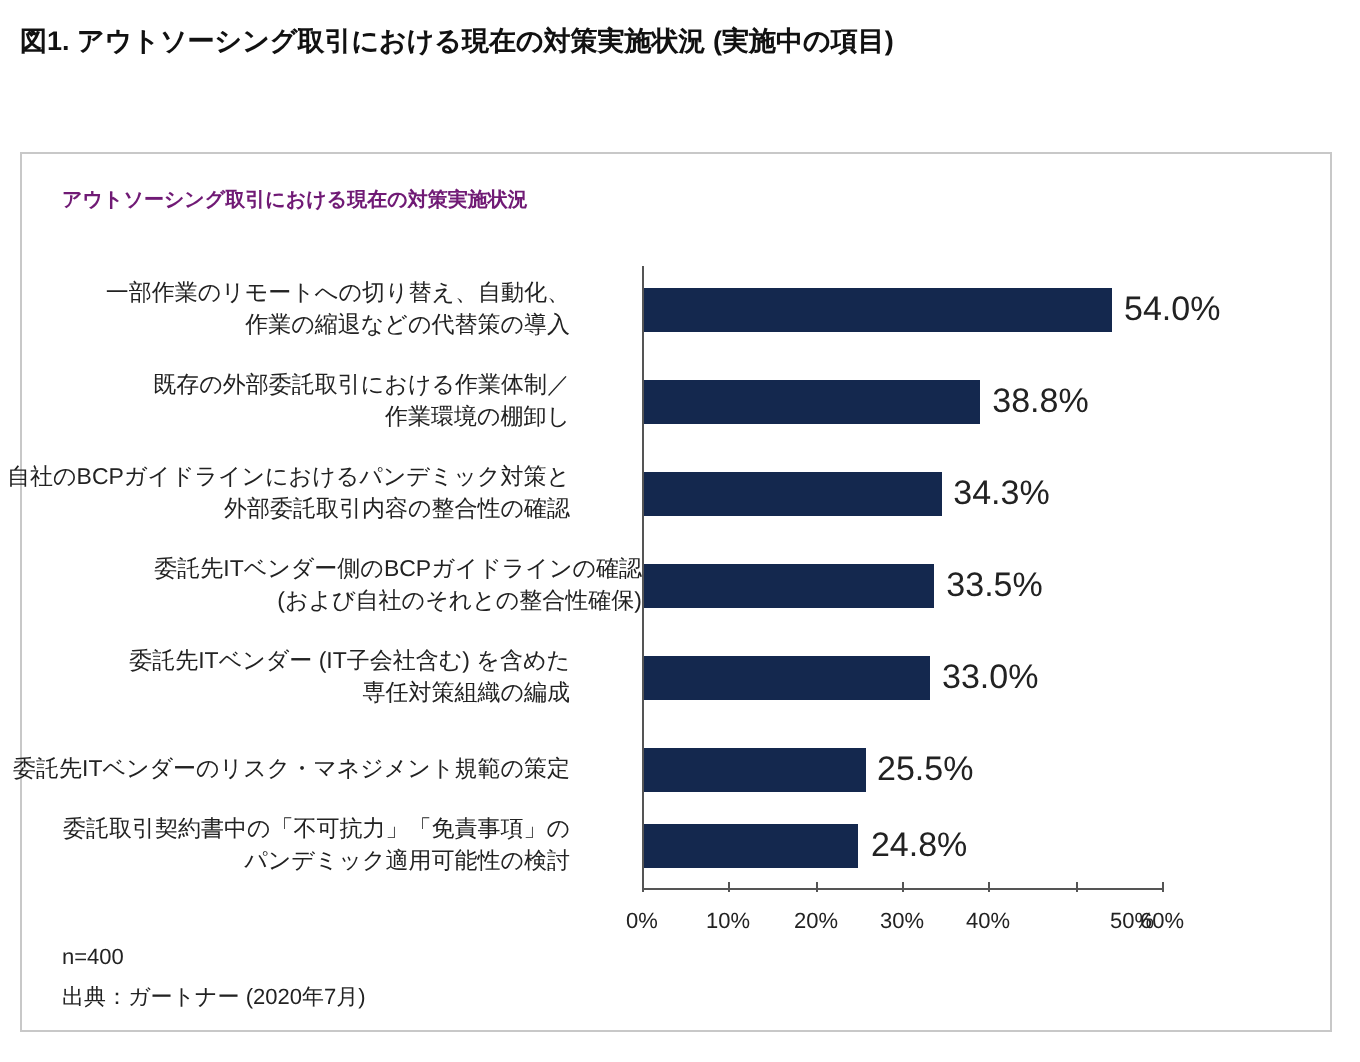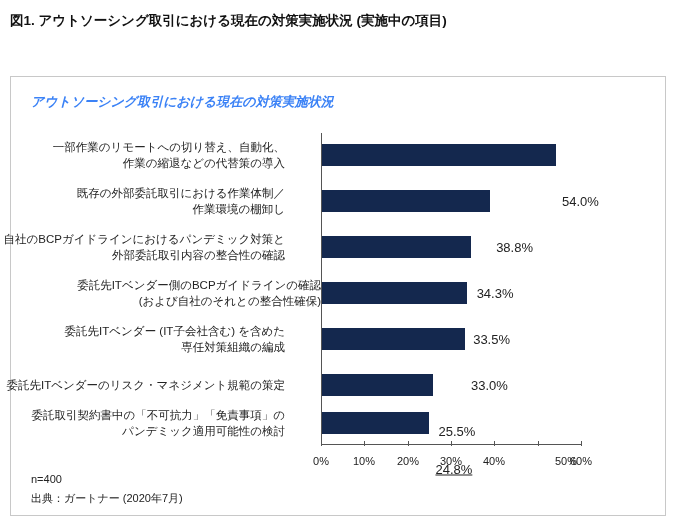--- a/index.html
+++ b/index.html
@@ -32,25 +32,24 @@
     width: 656px;
     height: 440px;
     border: 1px solid #c8c8c8;
     background: #ffffff;
     box-sizing: border-box;
   }
   .chart-title {
     position: absolute;
     left: 20px;
     top: 16px;
-    font-size: 13px;
+    font-size: 10px;
     font-weight: bold;
-    color: #3b82f6;
-    white-space: nowrap;
-    font-style: italic;
+    color: #701a75;
+    white-space: nowrap;
   }
   
   .plot {
     position: absolute;
     left: 20px;
     top: 56px;
     width: 616px;
     height: 336px;
   }
   .axis-area {
@@ -102,24 +101,23 @@
     left: 1px;
     top: 50%;
     transform: translateY(-50%);
     height: 22px;
     background: #14284e;
   }
   .bar-value {
     position: absolute;
     top: 50%;
     transform: translateY(-50%);
-    font-size: 13px;
-    color: #222222;
-    white-space: nowrap;
-    margin-top: 46px;
+    font-size: 17px;
+    color: #222222;
+    white-space: nowrap;
   }
   .cat-label {
     position: absolute;
     right: 296px; 
     top: 50%;
     transform: translateY(-50%);
     text-align: right;
     font-size: 11.5px;
     line-height: 16px;
     color: #222222;
@@ -208,20 +206,20 @@
       <div class="row" style="top:234px;">
         <div class="cat-label">委託先ITベンダーのリスク・マネジメント規範の策定</div>
         <div class="bar" style="width: 110.5px; background: rgb(20, 40, 78);"></div>
         <div class="bar-value" style="left: 117.5px;">25.5%</div>
       </div>
 
       <div class="row" style="top:272px;">
         <div class="cat-label">委託取引契約書中の「不可抗力」「免責事項」の
 パンデミック適用可能性の検討</div>
         <div class="bar" style="width: 107.467px; background: rgb(20, 40, 78);"></div>
-        <div class="bar-value" style="left: 114.467px; text-decoration: underline;">24.8%</div>
+        <div class="bar-value" style="left: 114.467px;">24.8%</div>
       </div>
     </div>
   </div>
 
   <div class="footnote n">n=400</div>
   <div class="footnote src">出典：ガートナー (2020年7月)</div>
 </div>
 
 </body></html>

